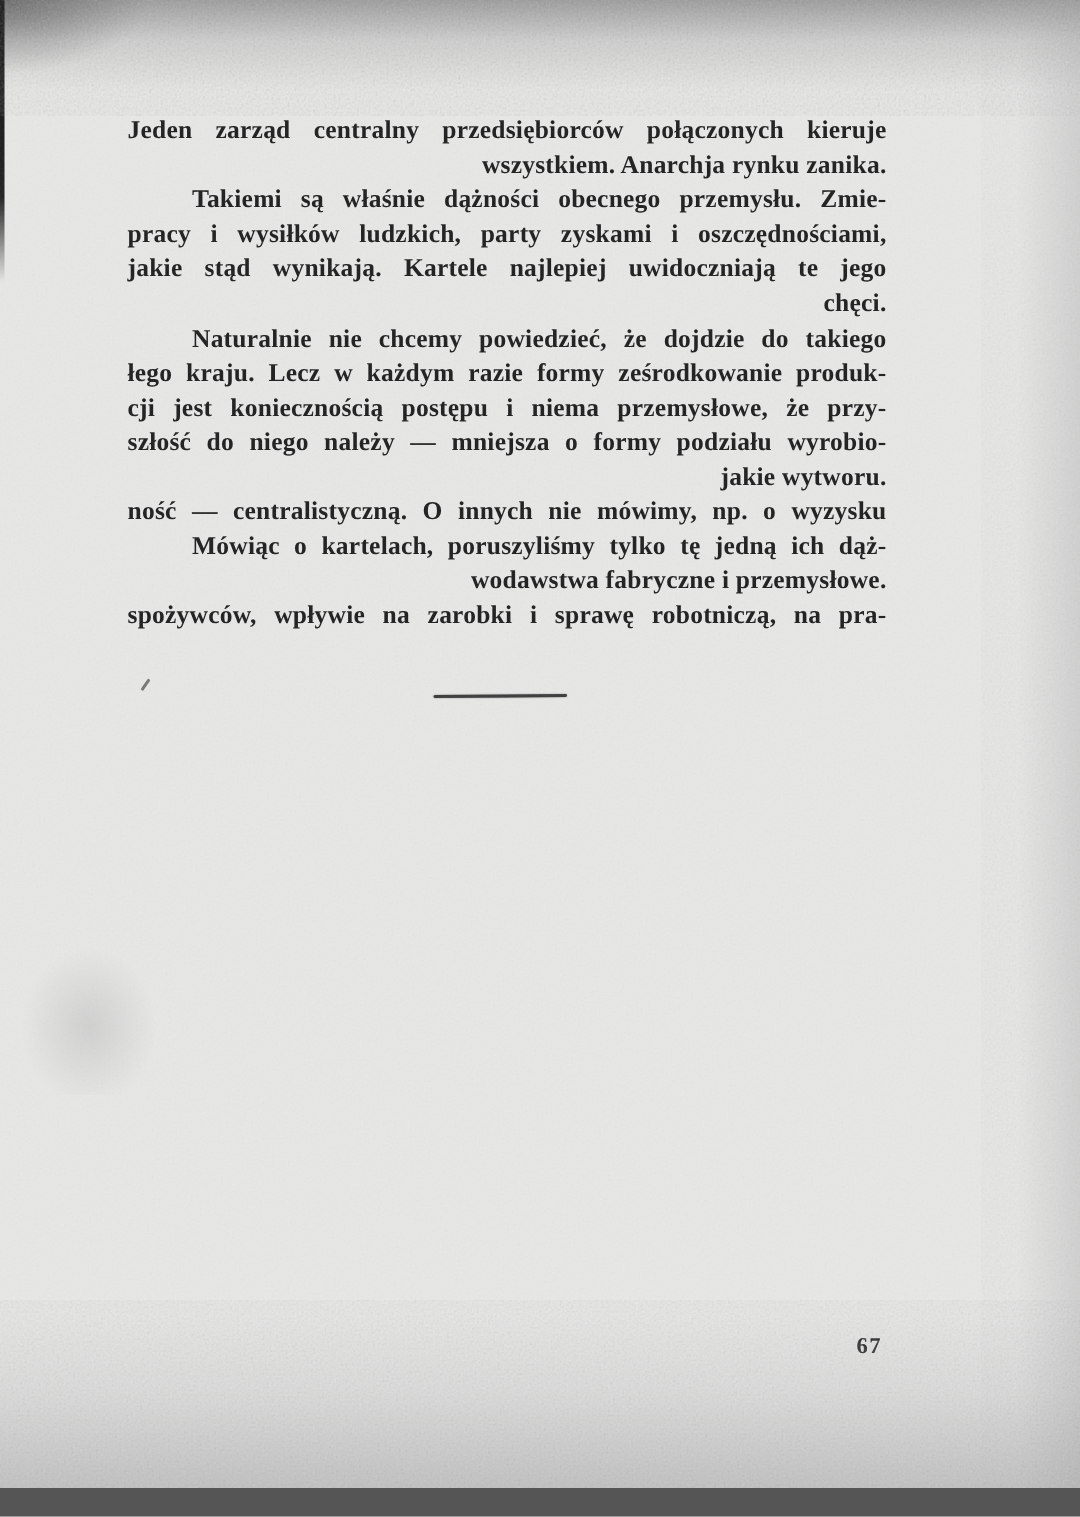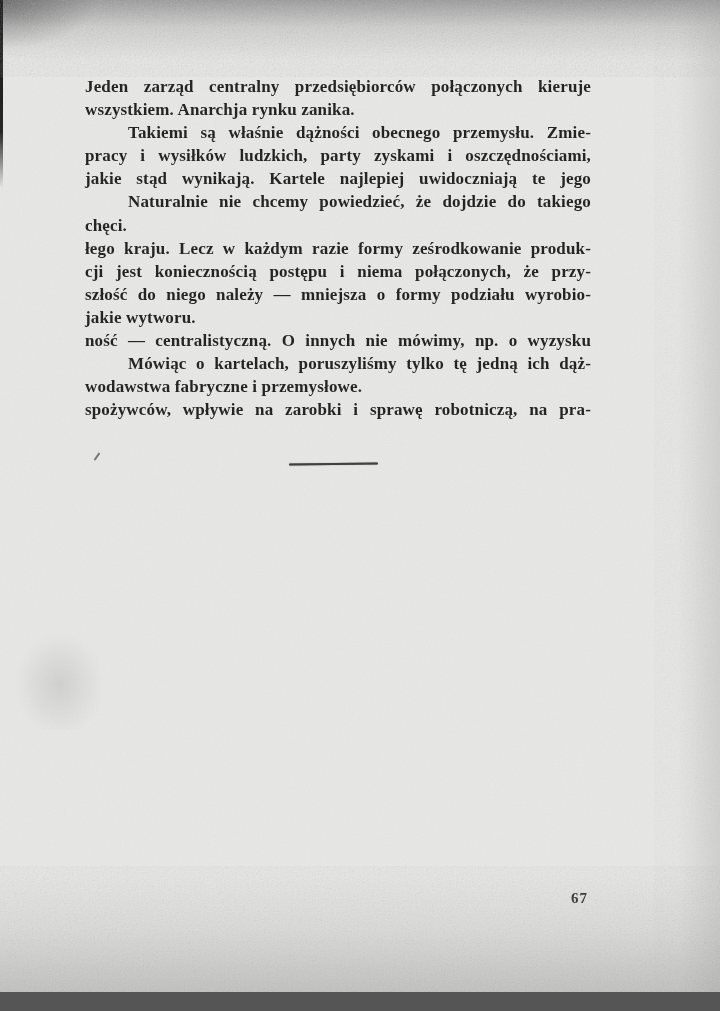--- a/index.html
+++ b/index.html
@@ -17,21 +17,21 @@
     left: 85px;
     top: 75px;
     width: 506px;
   }
   .line {
     height: 23.1px;
     line-height: 23.1px;
     font-size: 17px;
     font-weight: 700;
     letter-spacing: 0.15px;
-    text-align: left;
+    text-align: right;
     white-space: normal;
     text-rendering: optimizeLegibility;
   }
   .line.just {
     text-align: justify;
     text-align-last: justify;
   }
   .line.indent { padding-left: 43px; }
   .divider {
     position: absolute;
@@ -95,24 +95,24 @@
 <body>
 
 <div class="page">
 
   <div class="text-block">
       <div class="line just">Jeden zarząd centralny przedsiębiorców połączonych kieruje</div>
       <div class="line">wszystkiem. Anarchja rynku zanika.</div>
       <div class="line just indent">Takiemi są właśnie dążności obecnego przemysłu. Zmie-</div>
       <div class="line just">pracy i wysiłków ludzkich, party zyskami i oszczędnościami,</div>
       <div class="line just">jakie stąd wynikają. Kartele najlepiej uwidoczniają te jego</div>
+      <div class="line">chęci.</div>
       <div class="line just indent">Naturalnie nie chcemy powiedzieć, że dojdzie do takiego</div>
-      <div class="line">chęci.</div>
       <div class="line just">łego kraju. Lecz w każdym razie formy ześrodkowanie produk-</div>
-      <div class="line just">cji jest koniecznością postępu i niema połączonych, że przy-</div>
+      <div class="line just">cji jest koniecznością postępu i niema przemysłowe, że przy-</div>
       <div class="line just">szłość do niego należy — mniejsza o formy podziału wyrobio-</div>
       <div class="line">jakie wytworu.</div>
       <div class="line just">ność — centralistyczną. O innych nie mówimy, np. o wyzysku</div>
       <div class="line just indent">Mówiąc o kartelach, poruszyliśmy tylko tę jedną ich dąż-</div>
       <div class="line">wodawstwa fabryczne i przemysłowe.</div>
       <div class="line just">spożywców, wpływie na zarobki i sprawę robotniczą, na pra-</div>
     </div>
 
   <div class="divider"></div>
 

